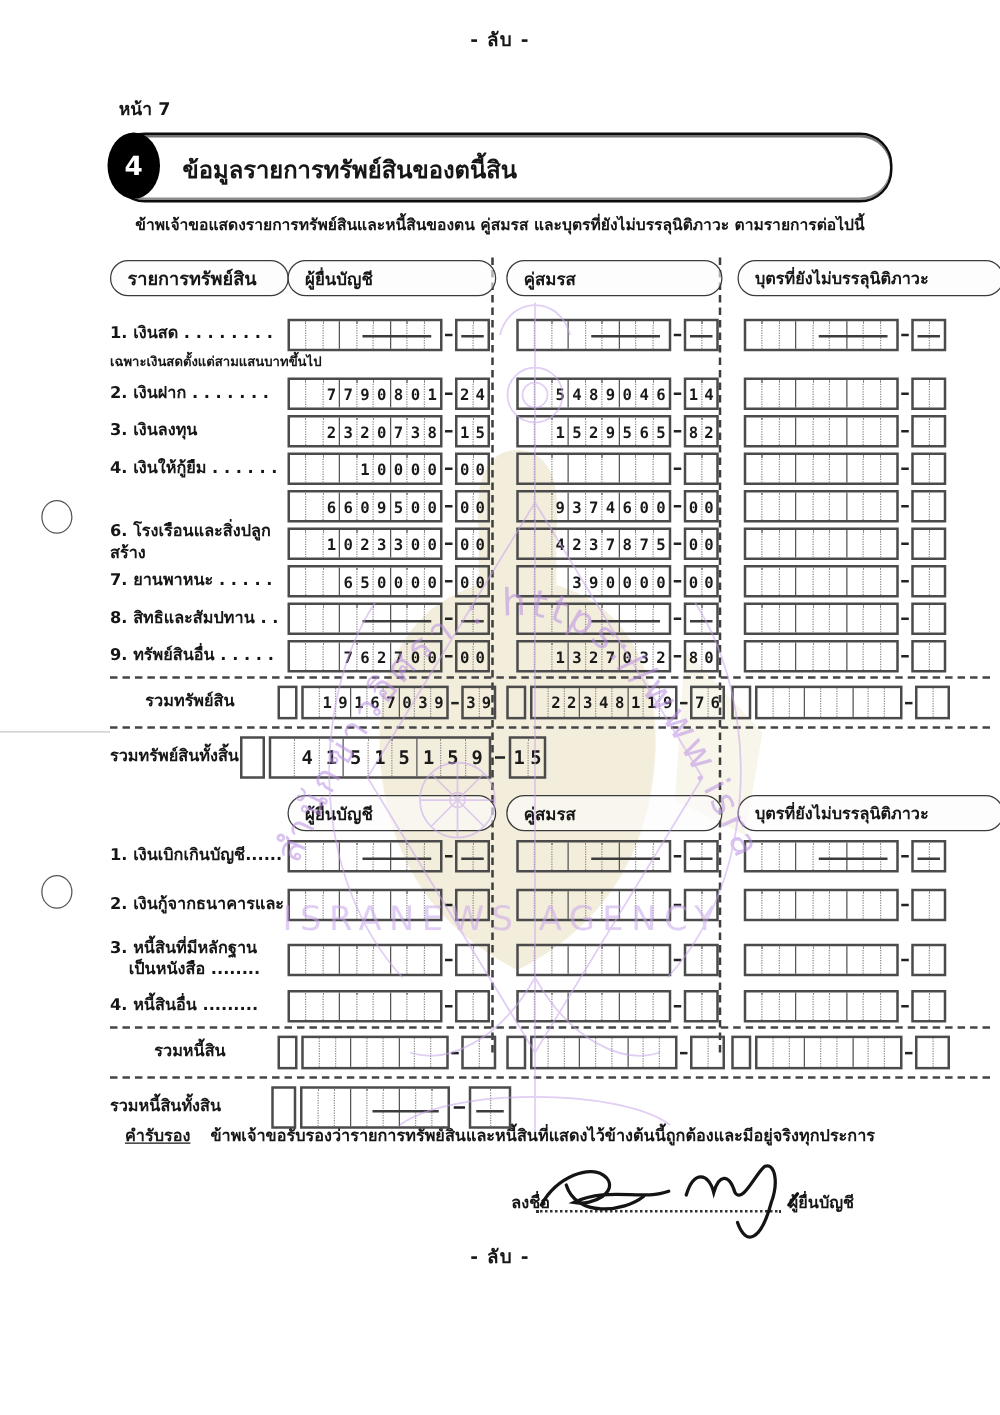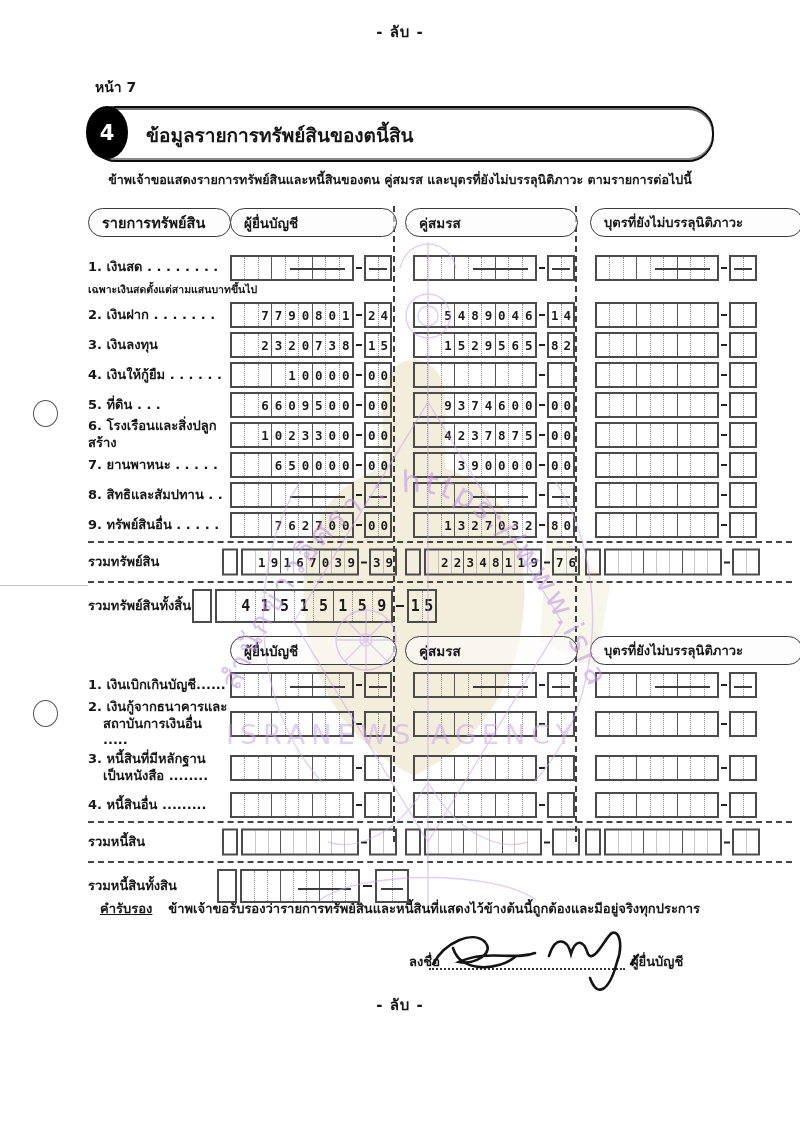--- a/index.html
+++ b/index.html
@@ -52,21 +52,21 @@
   .r-l4{height:30px;}
   .r-2line{height:44px;}
   .r-total{height:36px;}
   .r-grand{height:44px;}
   .note-row{height:19px;font-size:10.5px;font-weight:600;display:flex;align-items:flex-start;text-align:right;}
   .hdash{height:0;border-top:2px dashed #454545;margin:1px 0;}
 
   .rlabel{position:absolute;left:0;top:0;bottom:0;width:140px;display:flex;flex-direction:column;
           justify-content:center;font-size:13px;font-weight:600;line-height:1.3;}
   .rlabel .line2{padding-left:15px;}
-  .r-total .rlabel{width:128px;align-items:flex-start;text-align:right;padding-right:4px;}
+  .r-total .rlabel{width:128px;align-items:center;text-align:right;padding-right:4px;}
   .r-grand .rlabel{width:118px;}
 
   
   .amt{position:absolute;top:50%;transform:translateY(-50%);display:flex;align-items:center;}
   .col-d{left:142px;} .col-s{left:325px;} .col-c{left:507px;}
   .r-total .col-d{left:134px;} .r-total .col-s{left:317px;} .r-total .col-c{left:497px;}
   #assets-grand .col-grand{left:104px;} #liab-grand .col-grand{left:129px;}
 
   .amt-main,.amt-satang,.lead-cell{border:2px solid #4b4b4b;box-sizing:border-box;background:transparent;}
   .amt-main{display:flex;position:relative;}
@@ -371,23 +371,20 @@
             <div class="cell c-dot"></div>
           </div>
           <div class="conn"></div>
           <div class="amt-satang">
             <div class="cell"></div>
             <div class="cell c-dot"></div>
           </div>
         </div>
       </div>
       <div class="frow r-std">
-        <div class="rlabel">
-          <div>5.  ที่ดิน  .  .  .</div>
-        </div>
         <div class="amt std col-d">
           <div class="amt-main">
             <div class="cell"></div>
             <div class="cell c-dot"></div>
             <div class="cell c-dot">6</div>
             <div class="cell c-solid">6</div>
             <div class="cell c-dot">0</div>
             <div class="cell c-dot">9</div>
             <div class="cell c-solid">5</div>
             <div class="cell c-dot">0</div>
@@ -838,21 +835,20 @@
           <div class="amt-satang">
             <div class="cell"></div>
             <div class="cell c-dot"></div>
             <div class="dashmark sm"></div>
           </div>
         </div>
       </div>
       <div class="frow r-2line">
         <div class="rlabel">
           <div>2. เงินกู้จากธนาคารและ</div>
-          <div class="line2">สถาบันการเงินอื่น  .....</div>
         </div>
         <div class="amt std col-d">
           <div class="amt-main">
             <div class="cell"></div>
             <div class="cell c-dot"></div>
             <div class="cell c-dot"></div>
             <div class="cell c-solid"></div>
             <div class="cell c-dot"></div>
             <div class="cell c-dot"></div>
             <div class="cell c-solid"></div>

